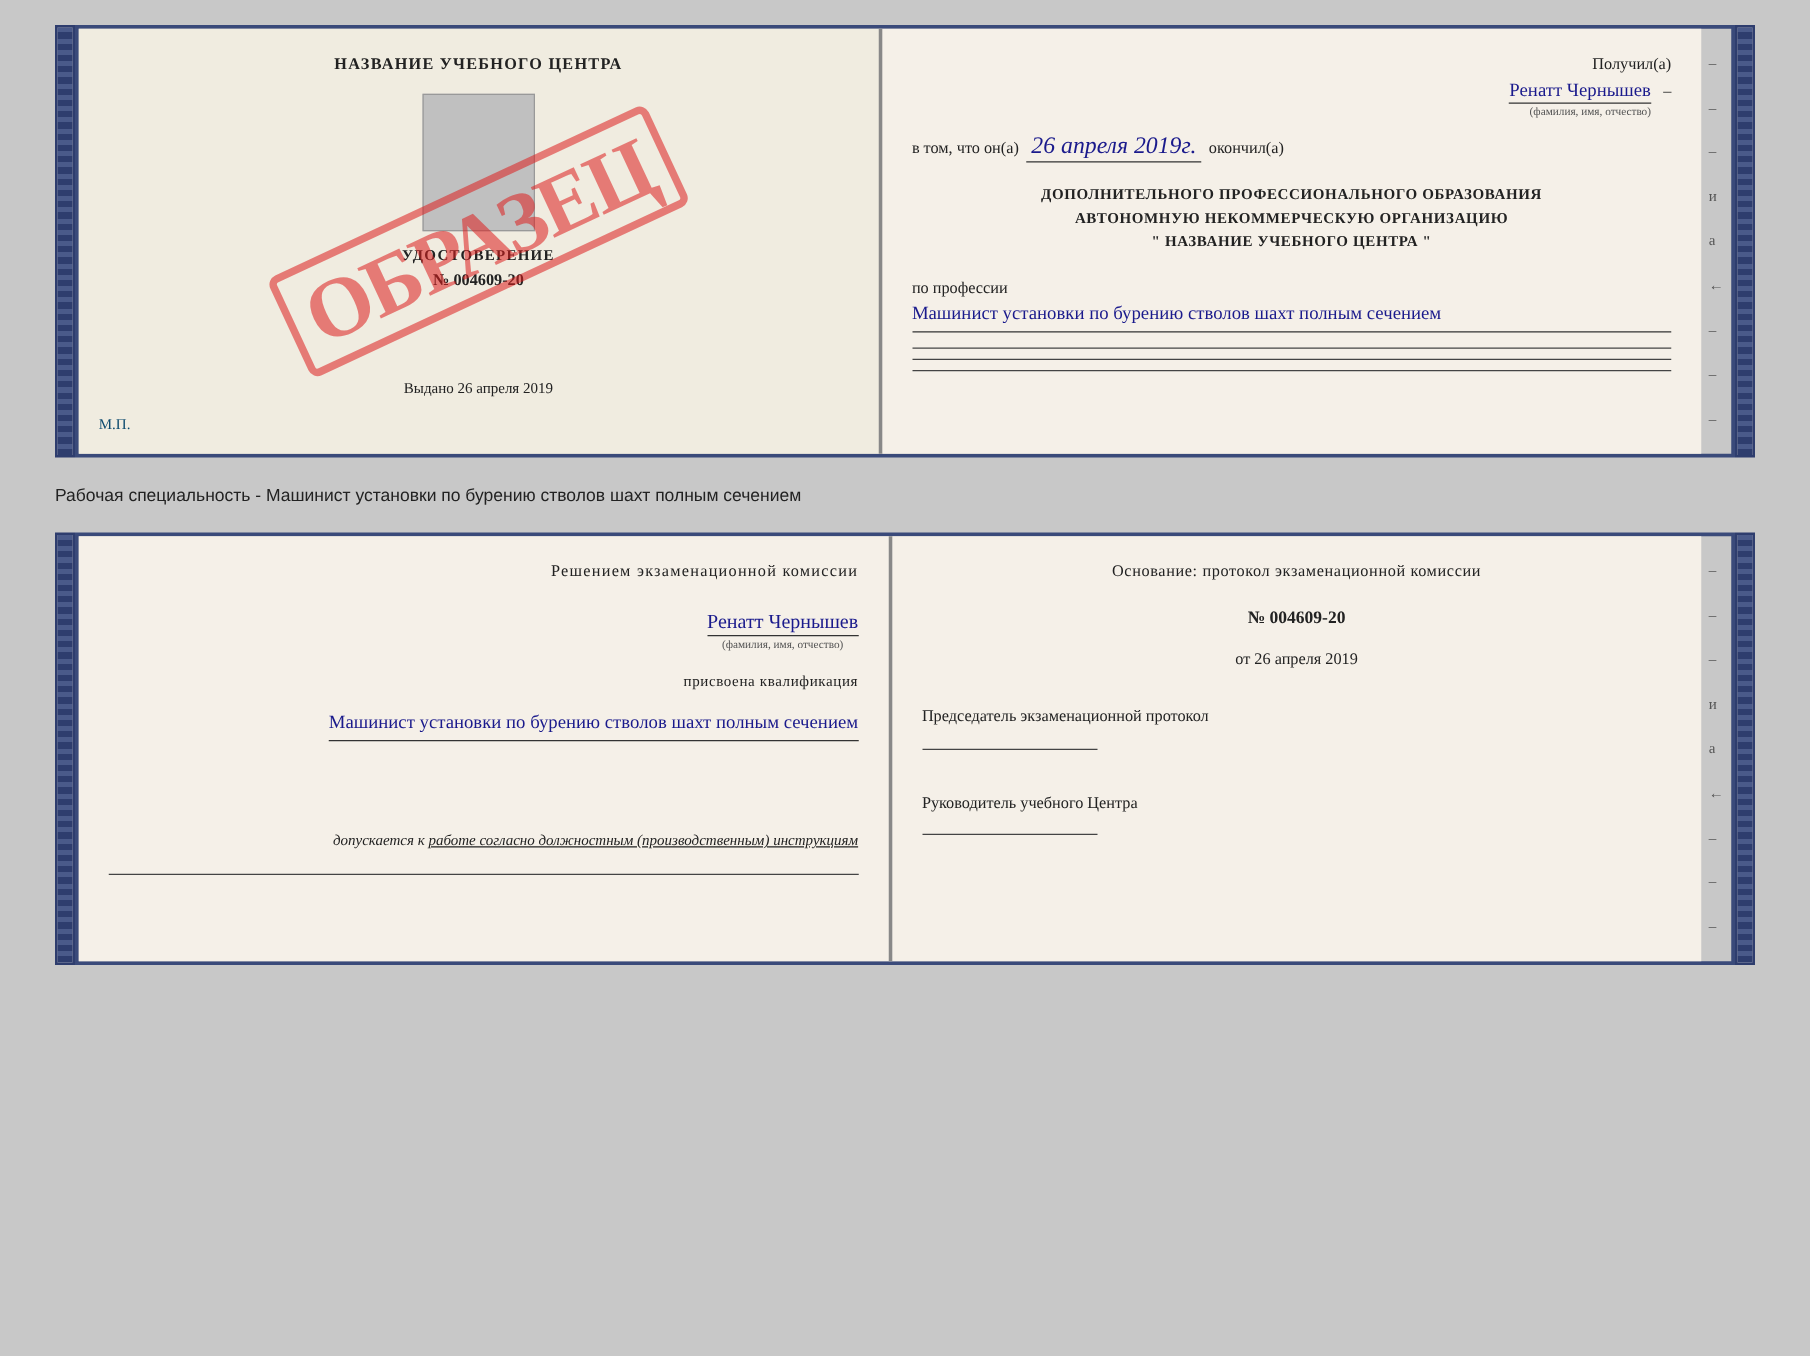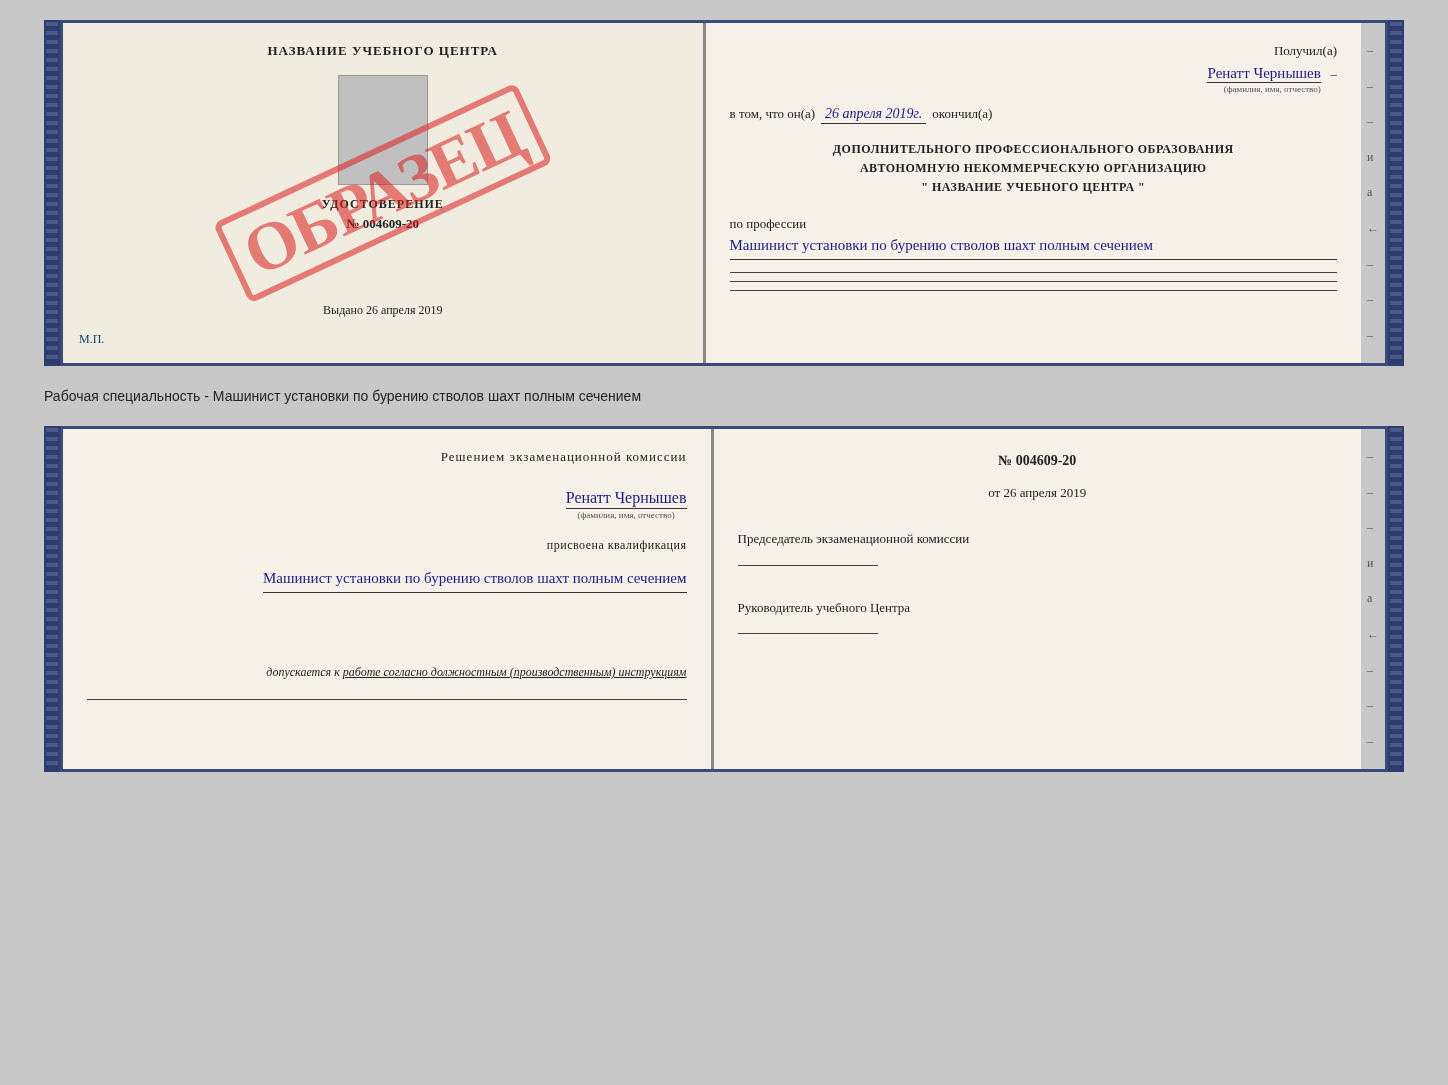--- a/index.html
+++ b/index.html
@@ -141,21 +141,21 @@
 
     .vtom-row {
       display: flex;
       align-items: baseline;
       gap: 6px;
       font-size: 13px;
     }
 
     .vtom-row .handwritten-date {
       font-family: 'Segoe Script', 'Comic Sans MS', cursive;
-      font-size: 14px;
+      font-size: 19px;
       color: #1a1a8c;
       font-style: italic;
       border-bottom: 1px solid #333;
       padding: 0 4px 1px 4px;
     }
 
     .org-block {
       text-align: center;
       font-size: 12px;
       font-weight: bold;
@@ -433,29 +433,30 @@
 
         <div class="dopuskaetsya">
           <span>допускается к</span>
           <span style="text-decoration:underline;font-style:italic;">работе согласно должностным (производственным) инструкциям</span>
         </div>
 
         <hr class="hr-line" style="margin-top:8px;">
       </div>
 
       <div class="doc-half bottom-right">
+        <div class="osnov-title">Основание: протокол экзаменационной комиссии</div>
 
         <div class="protocol-number">№ 004609-20</div>
 
         <div class="protocol-date">
           <span>от</span>
           <span>26 апреля 2019</span>
         </div>
 
-        <div class="chair-label" style="margin-top:16px;">Председатель экзаменационной комиссии</div>
+        <div class="chair-label" style="margin-top:16px;">Председатель экзаменационной протокол</div>
         <div class="sign-line"></div>
 
         <div class="rukv-label" style="margin-top:16px;">Руководитель учебного Центра</div>
         <div class="sign-line"></div>
       </div>
 
       <div style="display:flex;flex-direction:column;justify-content:space-around;padding:10px 6px;font-size:12px;color:#555;min-width:24px;">
         <span>–</span>
         <span>–</span>
         <span>–</span>

